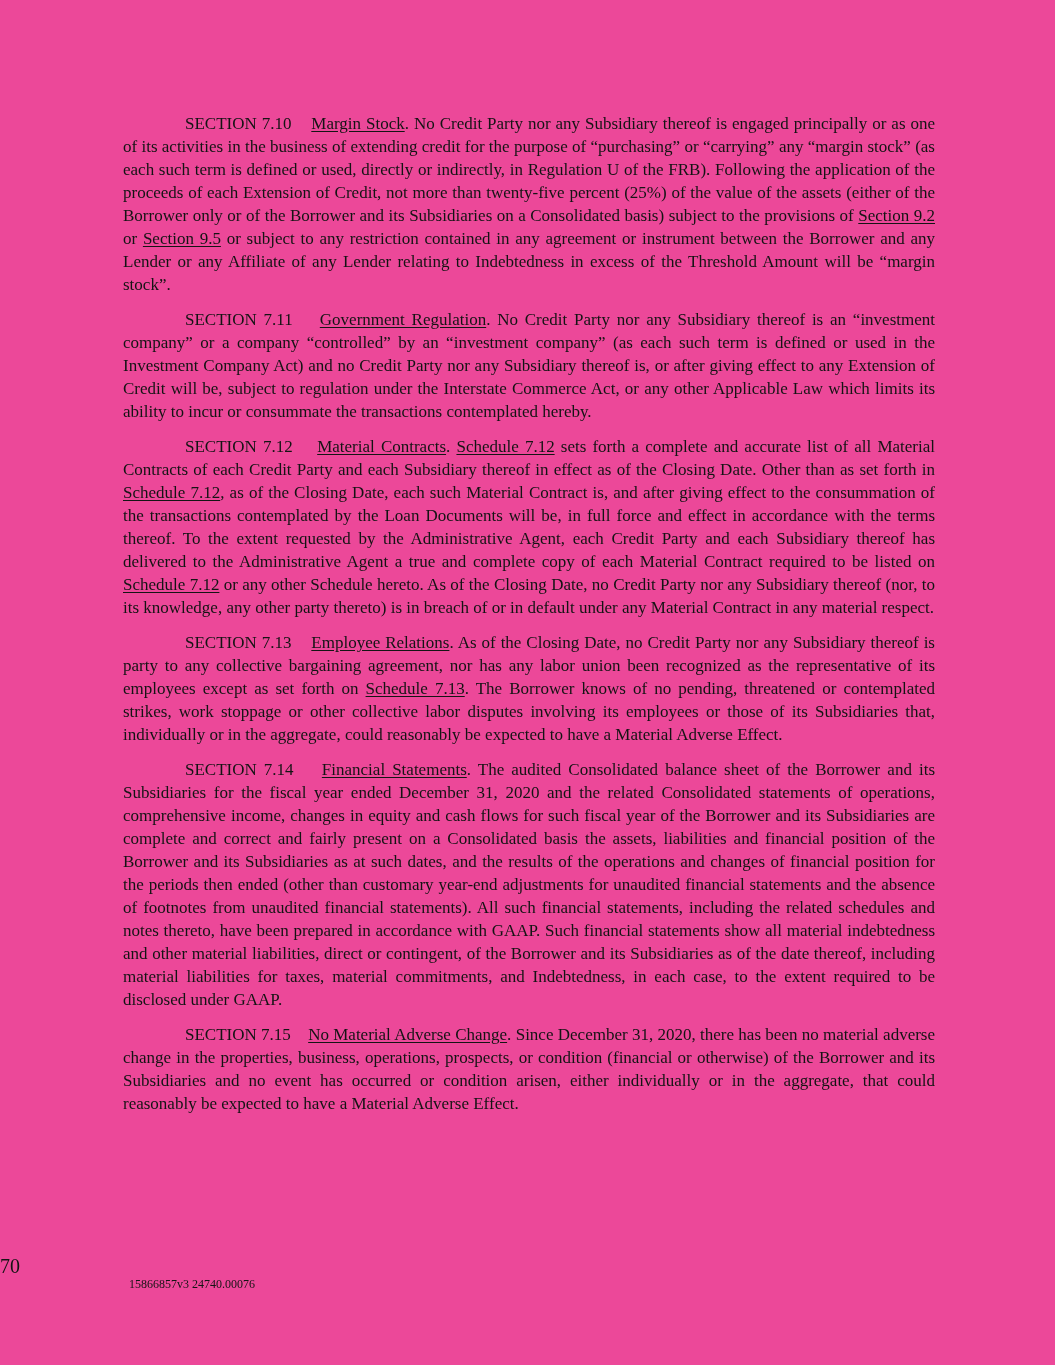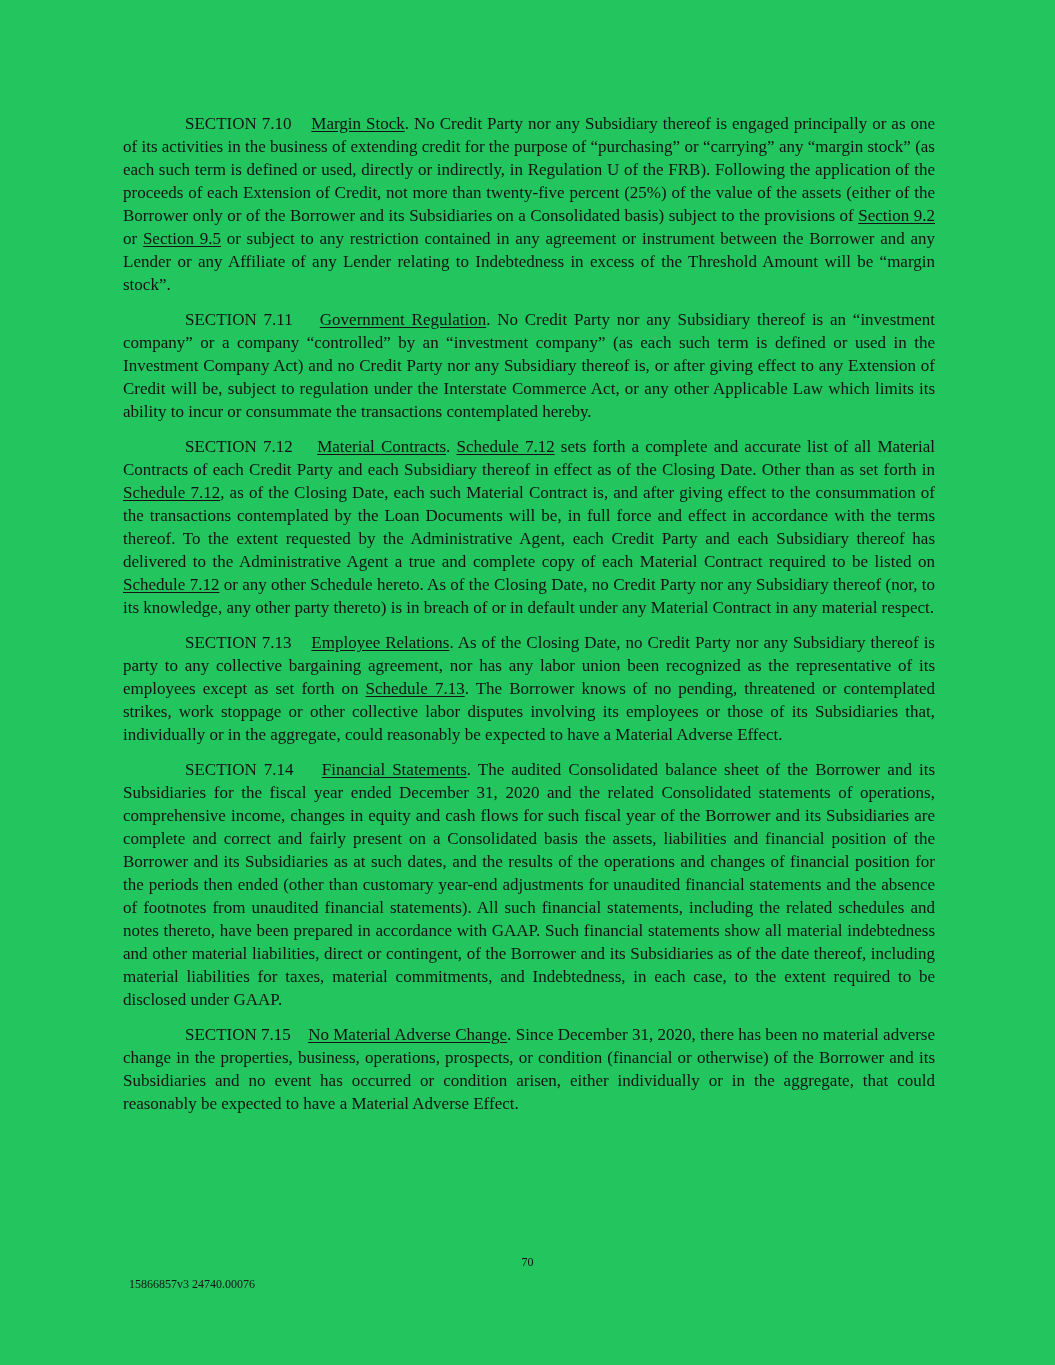--- a/index.html
+++ b/index.html
@@ -5,21 +5,21 @@
   html, body {
     margin: 0;
     padding: 0;
     background: #e8e8e8;
   }
   .page {
     position: relative;
     width: 1055px;
     height: 1365px;
     margin: 0 auto;
-    background: #22c55e;
+    background: #ec4899;
     color: #141414;
     font-family: "Liberation Serif", serif;
     overflow: hidden;
   }
   .content {
     position: absolute;
     left: 123px;
     top: 112px;
     width: 812px;
   }
@@ -32,22 +32,22 @@
   }
   .u {
     text-decoration: underline;
     text-underline-offset: 2px;
   }
   .page-number {
     position: absolute;
     left: 0;
     top: 1255px;
     width: 100%;
-    text-align: center;
-    font-size: 12px;
+    text-align: left;
+    font-size: 20px;
   }
   .doc-id {
     position: absolute;
     left: 129px;
     top: 1277px;
     font-size: 12px;
     font-family: "Liberation Serif", serif;
   }
 </style>
 </head>

